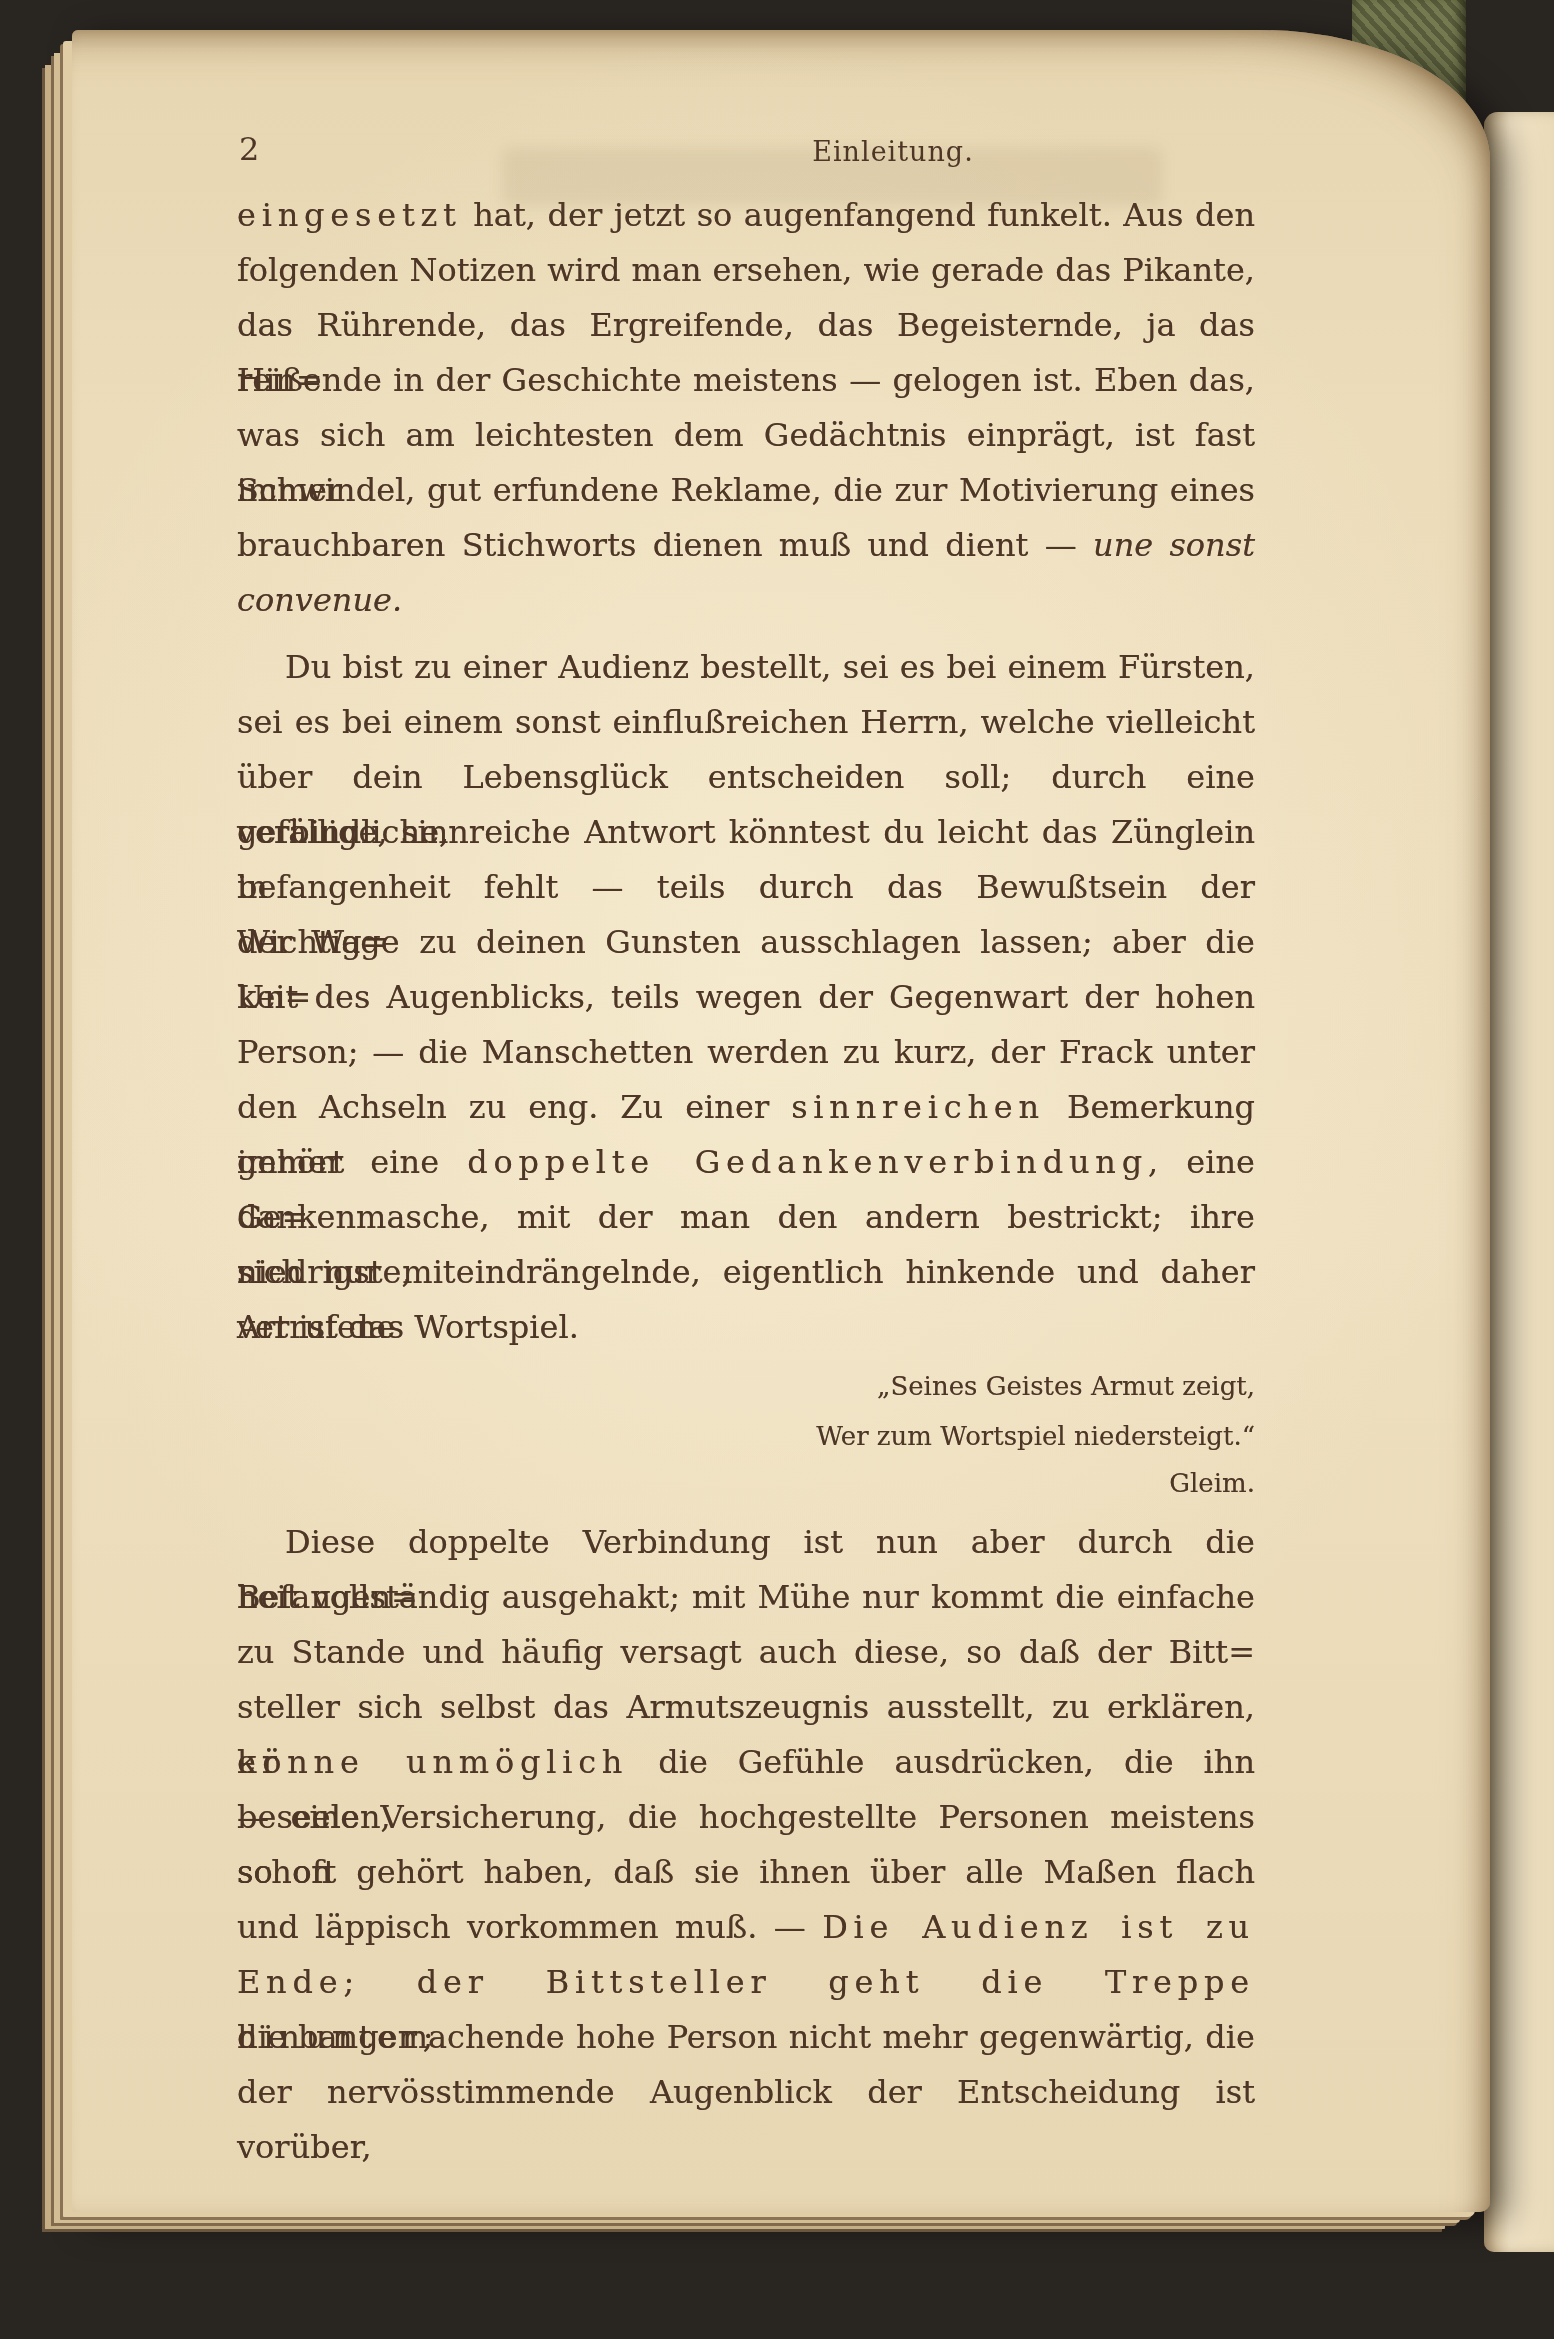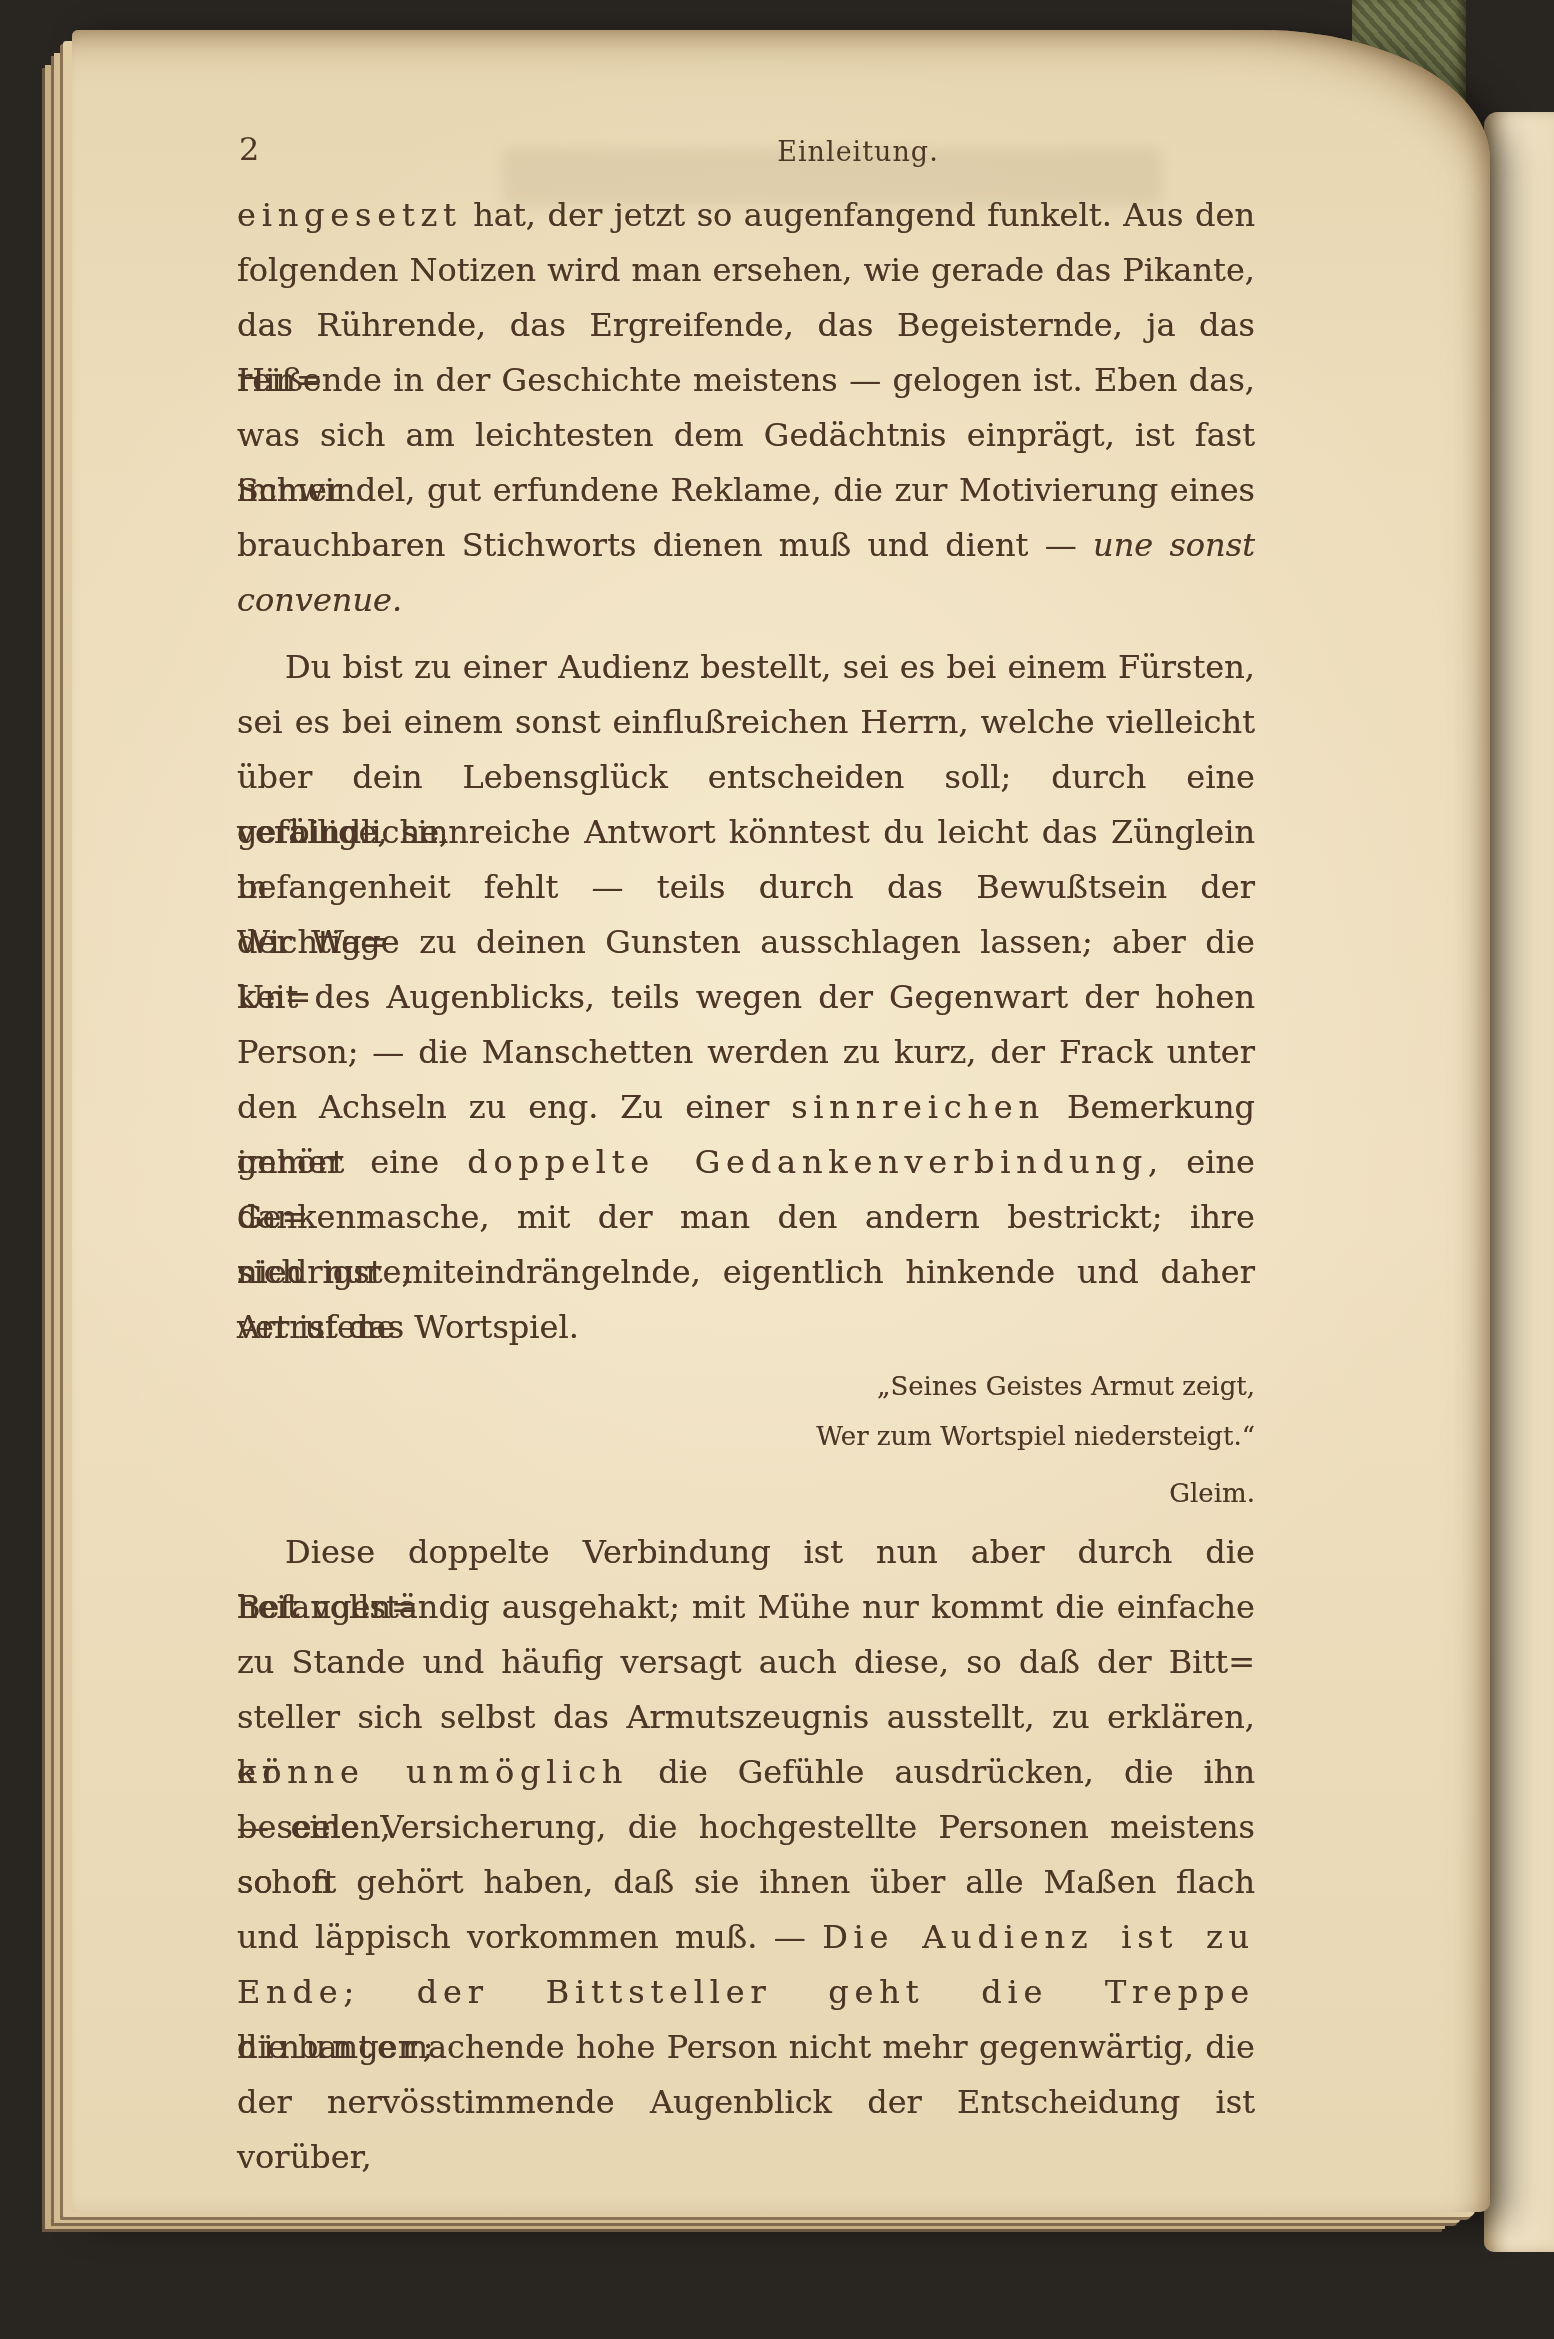--- a/index.html
+++ b/index.html
@@ -59,38 +59,38 @@
     background:rgba(122,96,60,.10);filter:blur(7px);border-radius:8px;
   }
   .pagehead{
     position:relative;height:42px;color:var(--ink);
     margin-bottom:16px;
   }
   .pagenum{
     position:absolute;left:2px;top:0;font-size:32px;letter-spacing:1px;
   }
   .running-head{
-    position:absolute;left:621px;top:6px;transform:translateX(-50%);
+    position:absolute;left:656px;top:6px;transform:translateX(-50%);
     font-size:27px;letter-spacing:1px;
   }
   .page-body{color:var(--ink);}
   .para{font-size:32px;line-height:55px;}
   .line{
     text-align:justify;text-align-last:justify;
     height:55px;overflow:visible;
     text-shadow:0 0 .6px rgba(78,54,39,.55);
   }
   .line.last{text-align-last:left;}
   .para.indent .line.first{text-indent:48px;}
   .it{font-style:italic;}
   .gsp{letter-spacing:.18em;word-spacing:.18em;}
   .quote{margin:6px 0 0 437px;font-size:26px;line-height:50px;}
   .qline{text-shadow:0 0 .5px rgba(78,54,39,.5);text-align:right;}
   .attrib{
-    text-align:right;font-size:26px;line-height:40px;margin-top:12px;
+    text-align:right;font-size:26px;line-height:40px;margin-top:2px;
     text-shadow:0 0 .5px rgba(78,54,39,.5);
   }
   .para + .para,.attrib + .para{margin-top:12px;}
 </style>
 </head>
 <body>
 
 <div class="scene">
   <div class="edge-page"></div>
   <div class="headband"></div>

